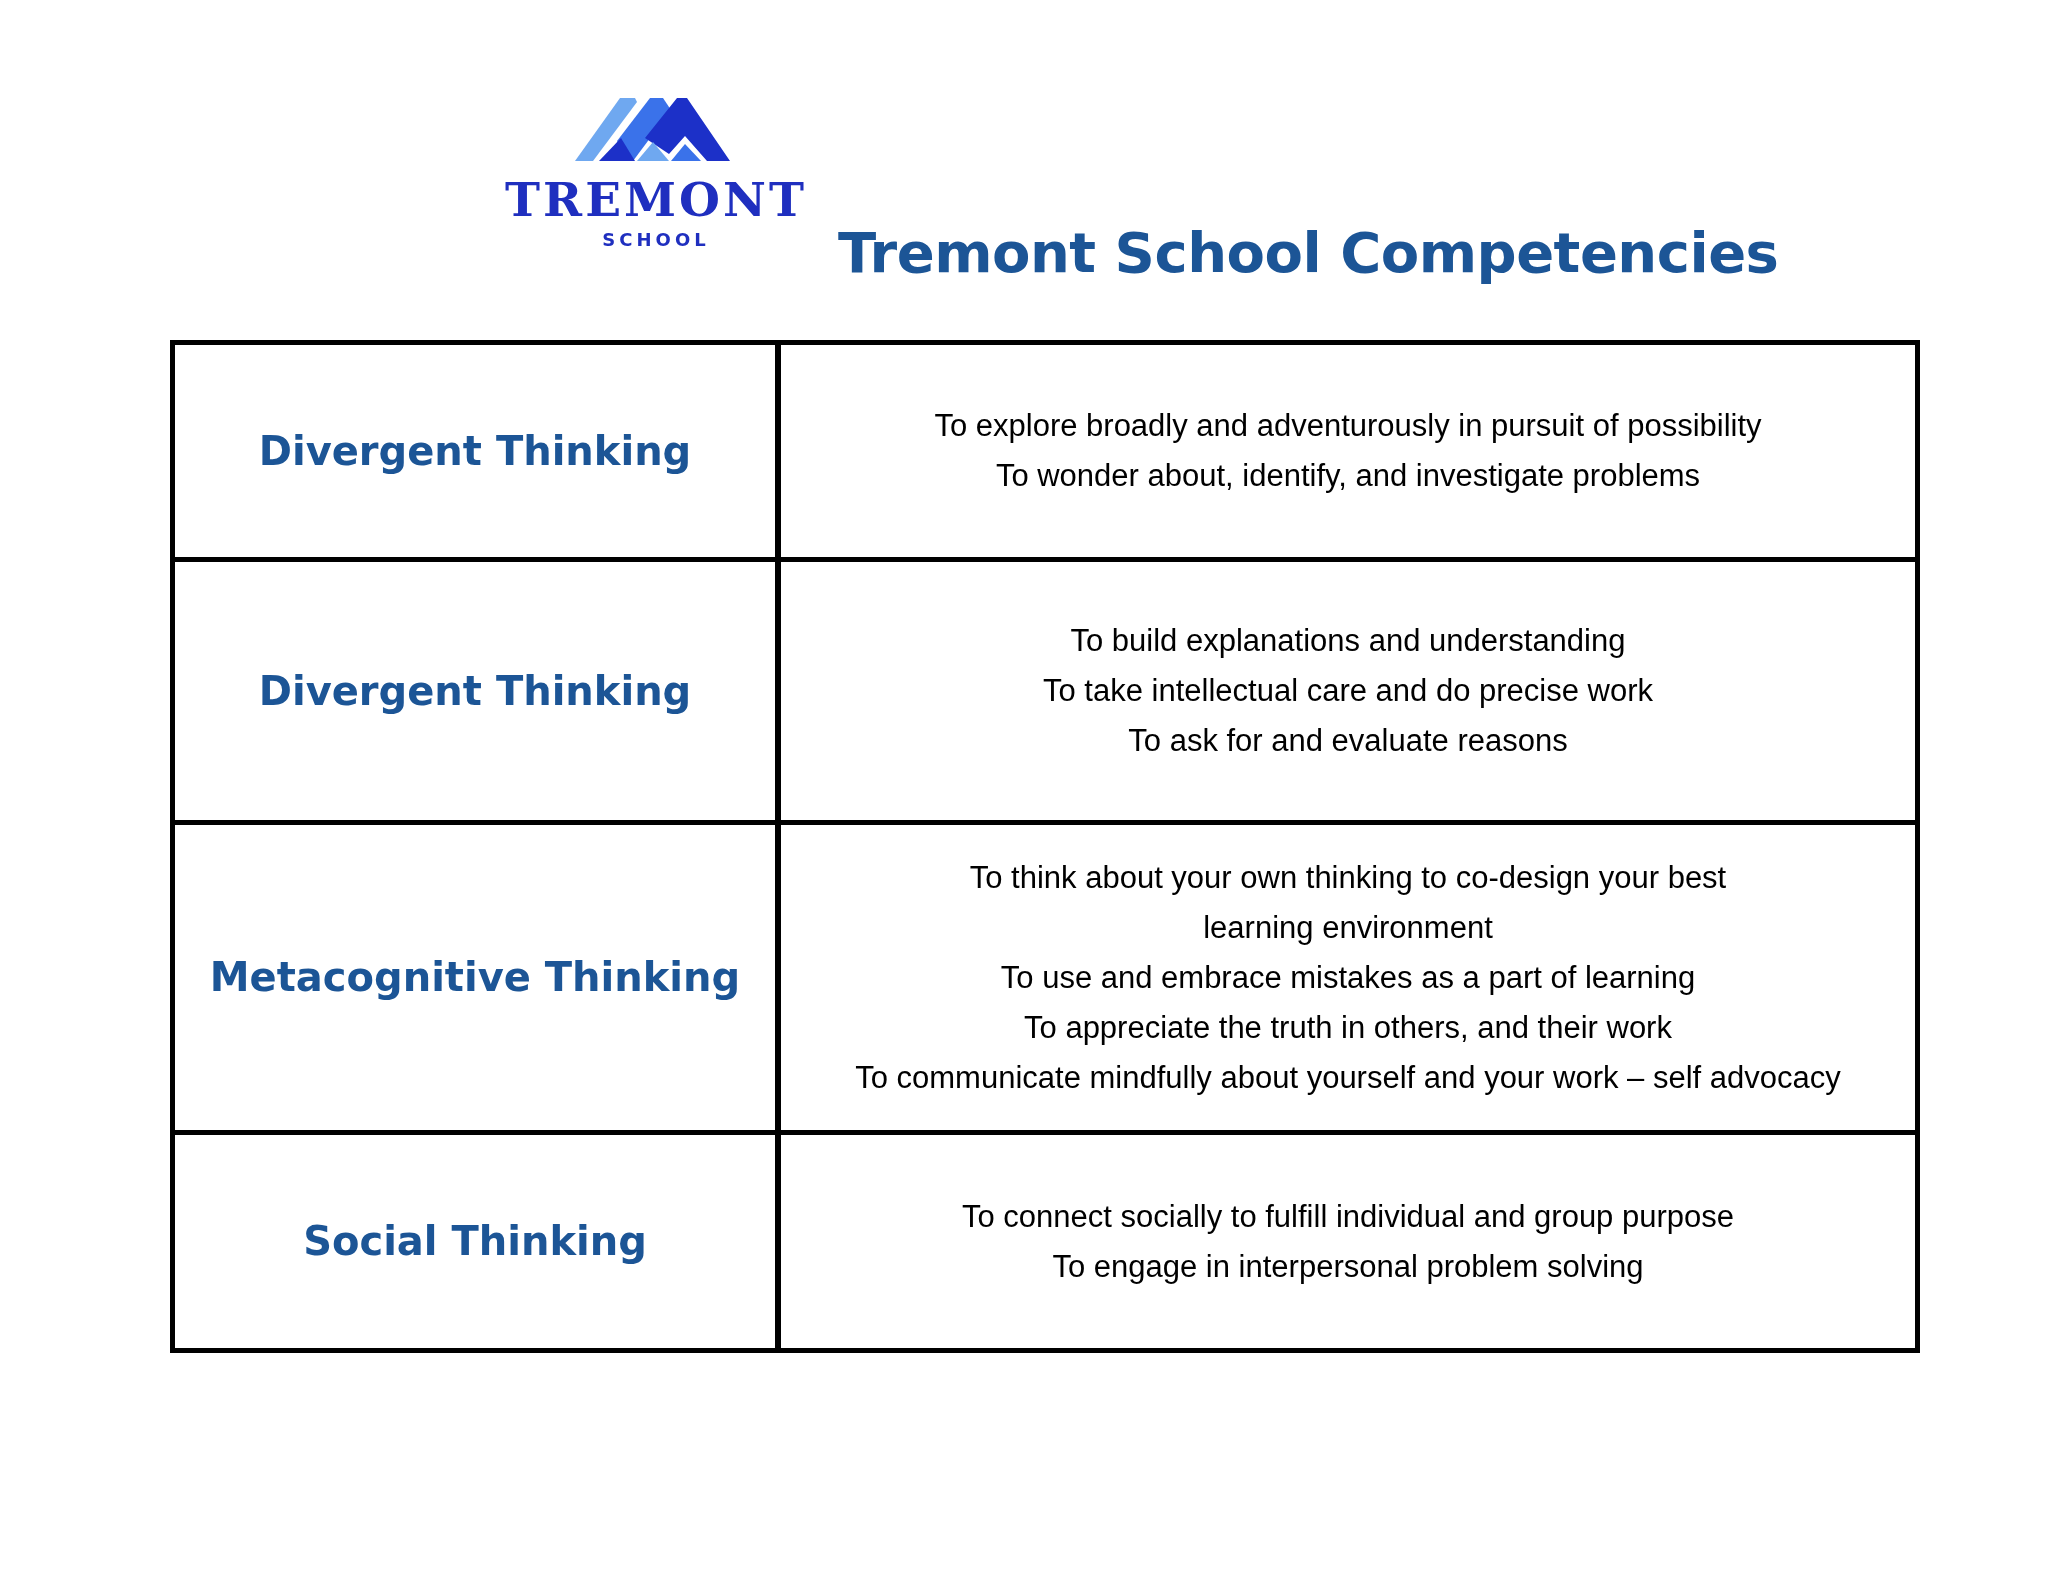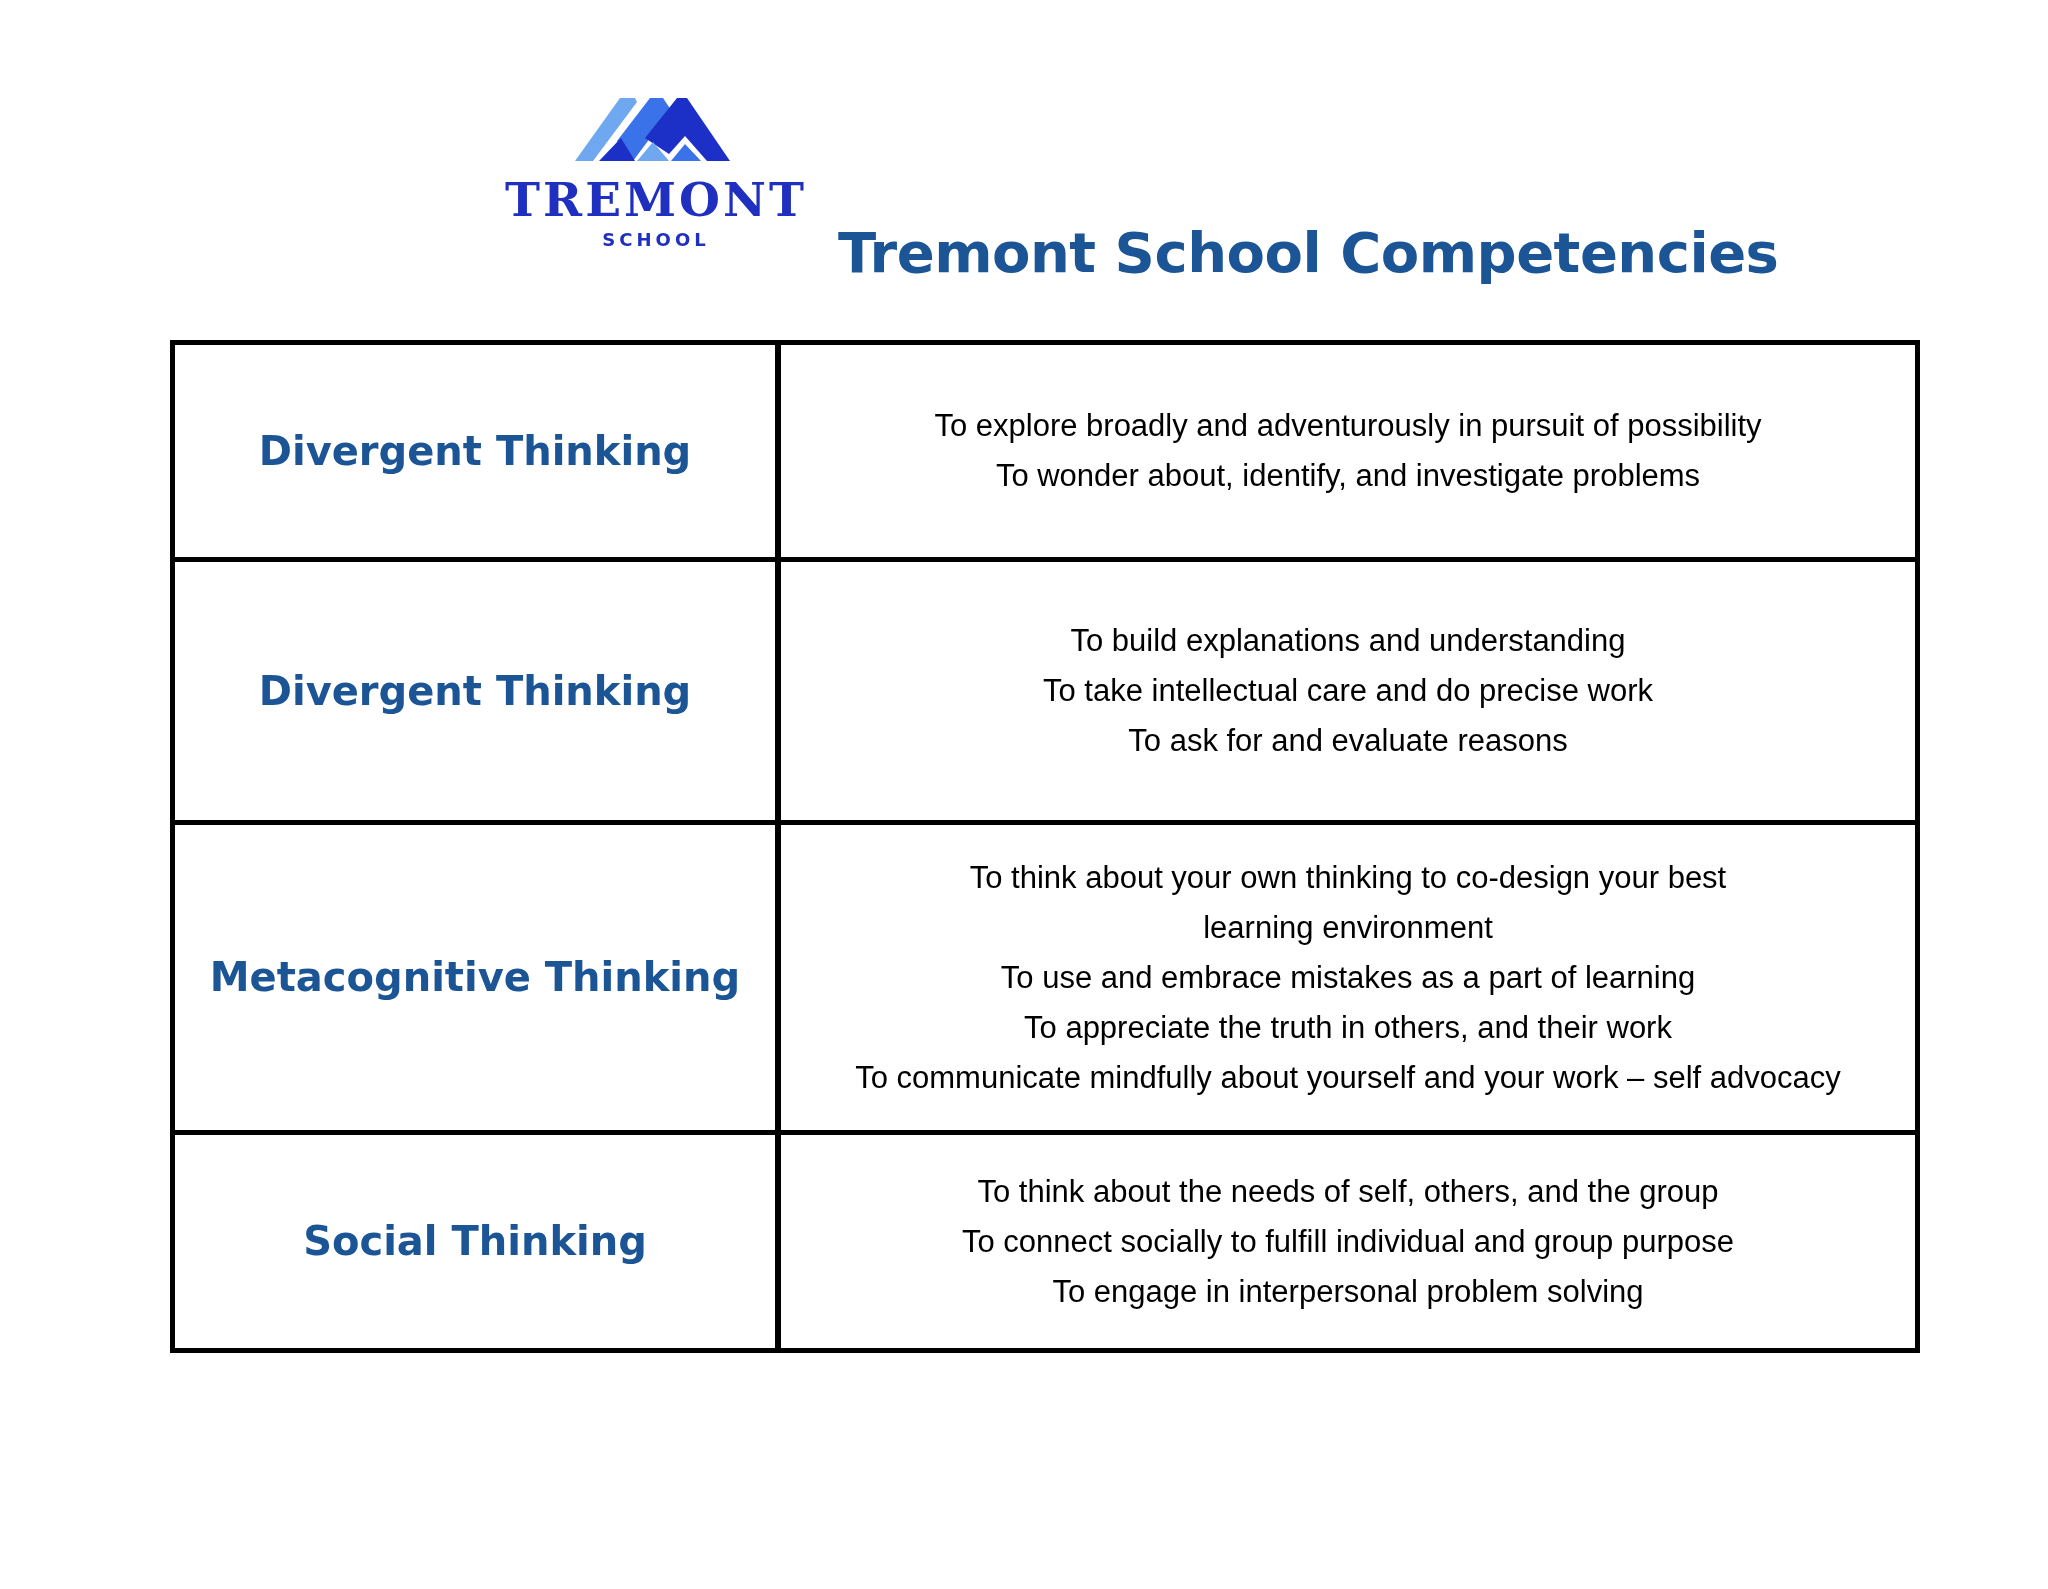--- a/index.html
+++ b/index.html
@@ -90,18 +90,17 @@
       <span>learning environment</span>
       <span>To use and embrace mistakes as a part of learning</span>
       <span>To appreciate the truth in others, and their work</span>
       <span>To communicate mindfully about yourself and your work – self advocacy</span>
     </div>
   </div>
 
   <div class="row sep" style="top:785px;height:218px;">
     <div class="cell-label">Social Thinking</div>
     <div class="cell-desc">
-      <span>To think about the needs of self, others, and the group</span>
       <span>To connect socially to fulfill individual and group purpose</span>
       <span>To engage in interpersonal problem solving</span>
     </div>
   </div>
 </div>
 
 </body></html>

